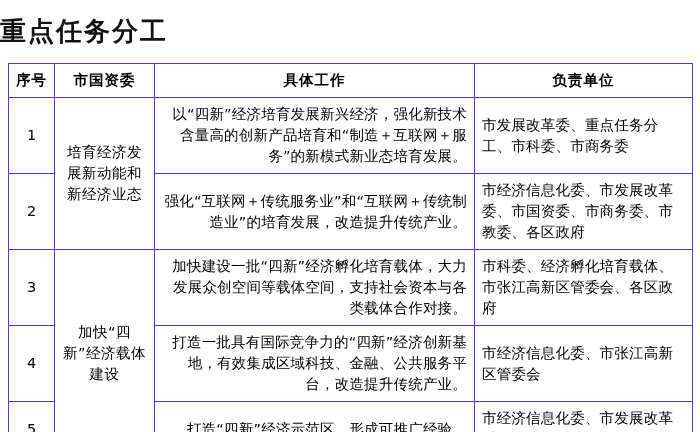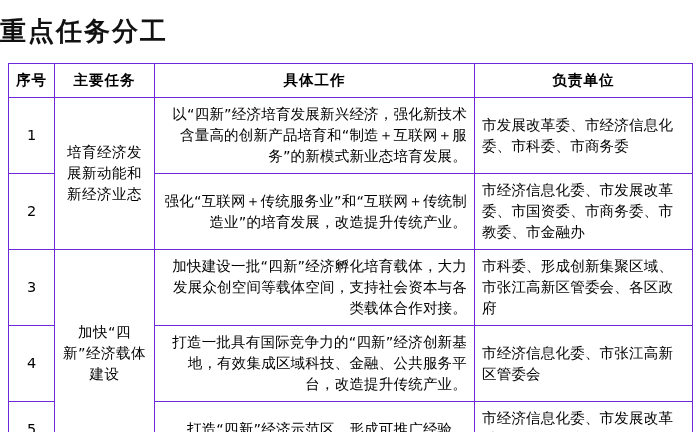--- a/index.html
+++ b/index.html
@@ -93,42 +93,42 @@
     <table class="task-table">
       <colgroup>
         <col class="col-no">
         <col class="col-main">
         <col class="col-work">
         <col class="col-unit">
       </colgroup>
       <thead>
         <tr>
           <th>序号</th>
-          <th>主要任务</th>
+          <th>市国资委</th>
           <th>具体工作</th>
           <th>负责单位</th>
         </tr>
       </thead>
       <tbody>
         <tr class="row-h1">
           <td class="cell-no">1</td>
           <td class="cell-main" rowspan="2">培育经济发展新动能和新经济业态</td>
           <td class="cell-work">以“四新”经济培育发展新兴经济，强化新技术含量高的创新产品培育和“制造＋互联网＋服务”的新模式新业态培育发展。</td>
-          <td class="cell-unit">市发展改革委、市经济信息化委、市科委、市商务委</td>
+          <td class="cell-unit">市发展改革委、重点任务分工、市科委、市商务委</td>
         </tr>
         <tr class="row-h2">
           <td class="cell-no">2</td>
           <td class="cell-work">强化“互联网＋传统服务业”和“互联网＋传统制造业”的培育发展，改造提升传统产业。</td>
-          <td class="cell-unit">市经济信息化委、市发展改革委、市国资委、市商务委、市教委、市金融办</td>
+          <td class="cell-unit">市经济信息化委、市发展改革委、市国资委、市商务委、市教委、各区政府</td>
         </tr>
         <tr class="row-h3">
           <td class="cell-no">3</td>
           <td class="cell-main" rowspan="3">加快“四新”经济载体建设</td>
           <td class="cell-work">加快建设一批“四新”经济孵化培育载体，大力发展众创空间等载体空间，支持社会资本与各类载体合作对接。</td>
-          <td class="cell-unit">市科委、形成创新集聚区域、市张江高新区管委会、各区政府</td>
+          <td class="cell-unit">市科委、经济孵化培育载体、市张江高新区管委会、各区政府</td>
         </tr>
         <tr class="row-h4">
           <td class="cell-no">4</td>
           <td class="cell-work">打造一批具有国际竞争力的“四新”经济创新基地，有效集成区域科技、金融、公共服务平台，改造提升传统产业。</td>
           <td class="cell-unit">市经济信息化委、市张江高新区管委会</td>
         </tr>
         <tr class="row-h5">
           <td class="cell-no">5</td>
           <td class="cell-work">打造“四新”经济示范区，形成可推广经验。</td>
           <td class="cell-unit">市经济信息化委、市发展改革委、相关区政府</td>

